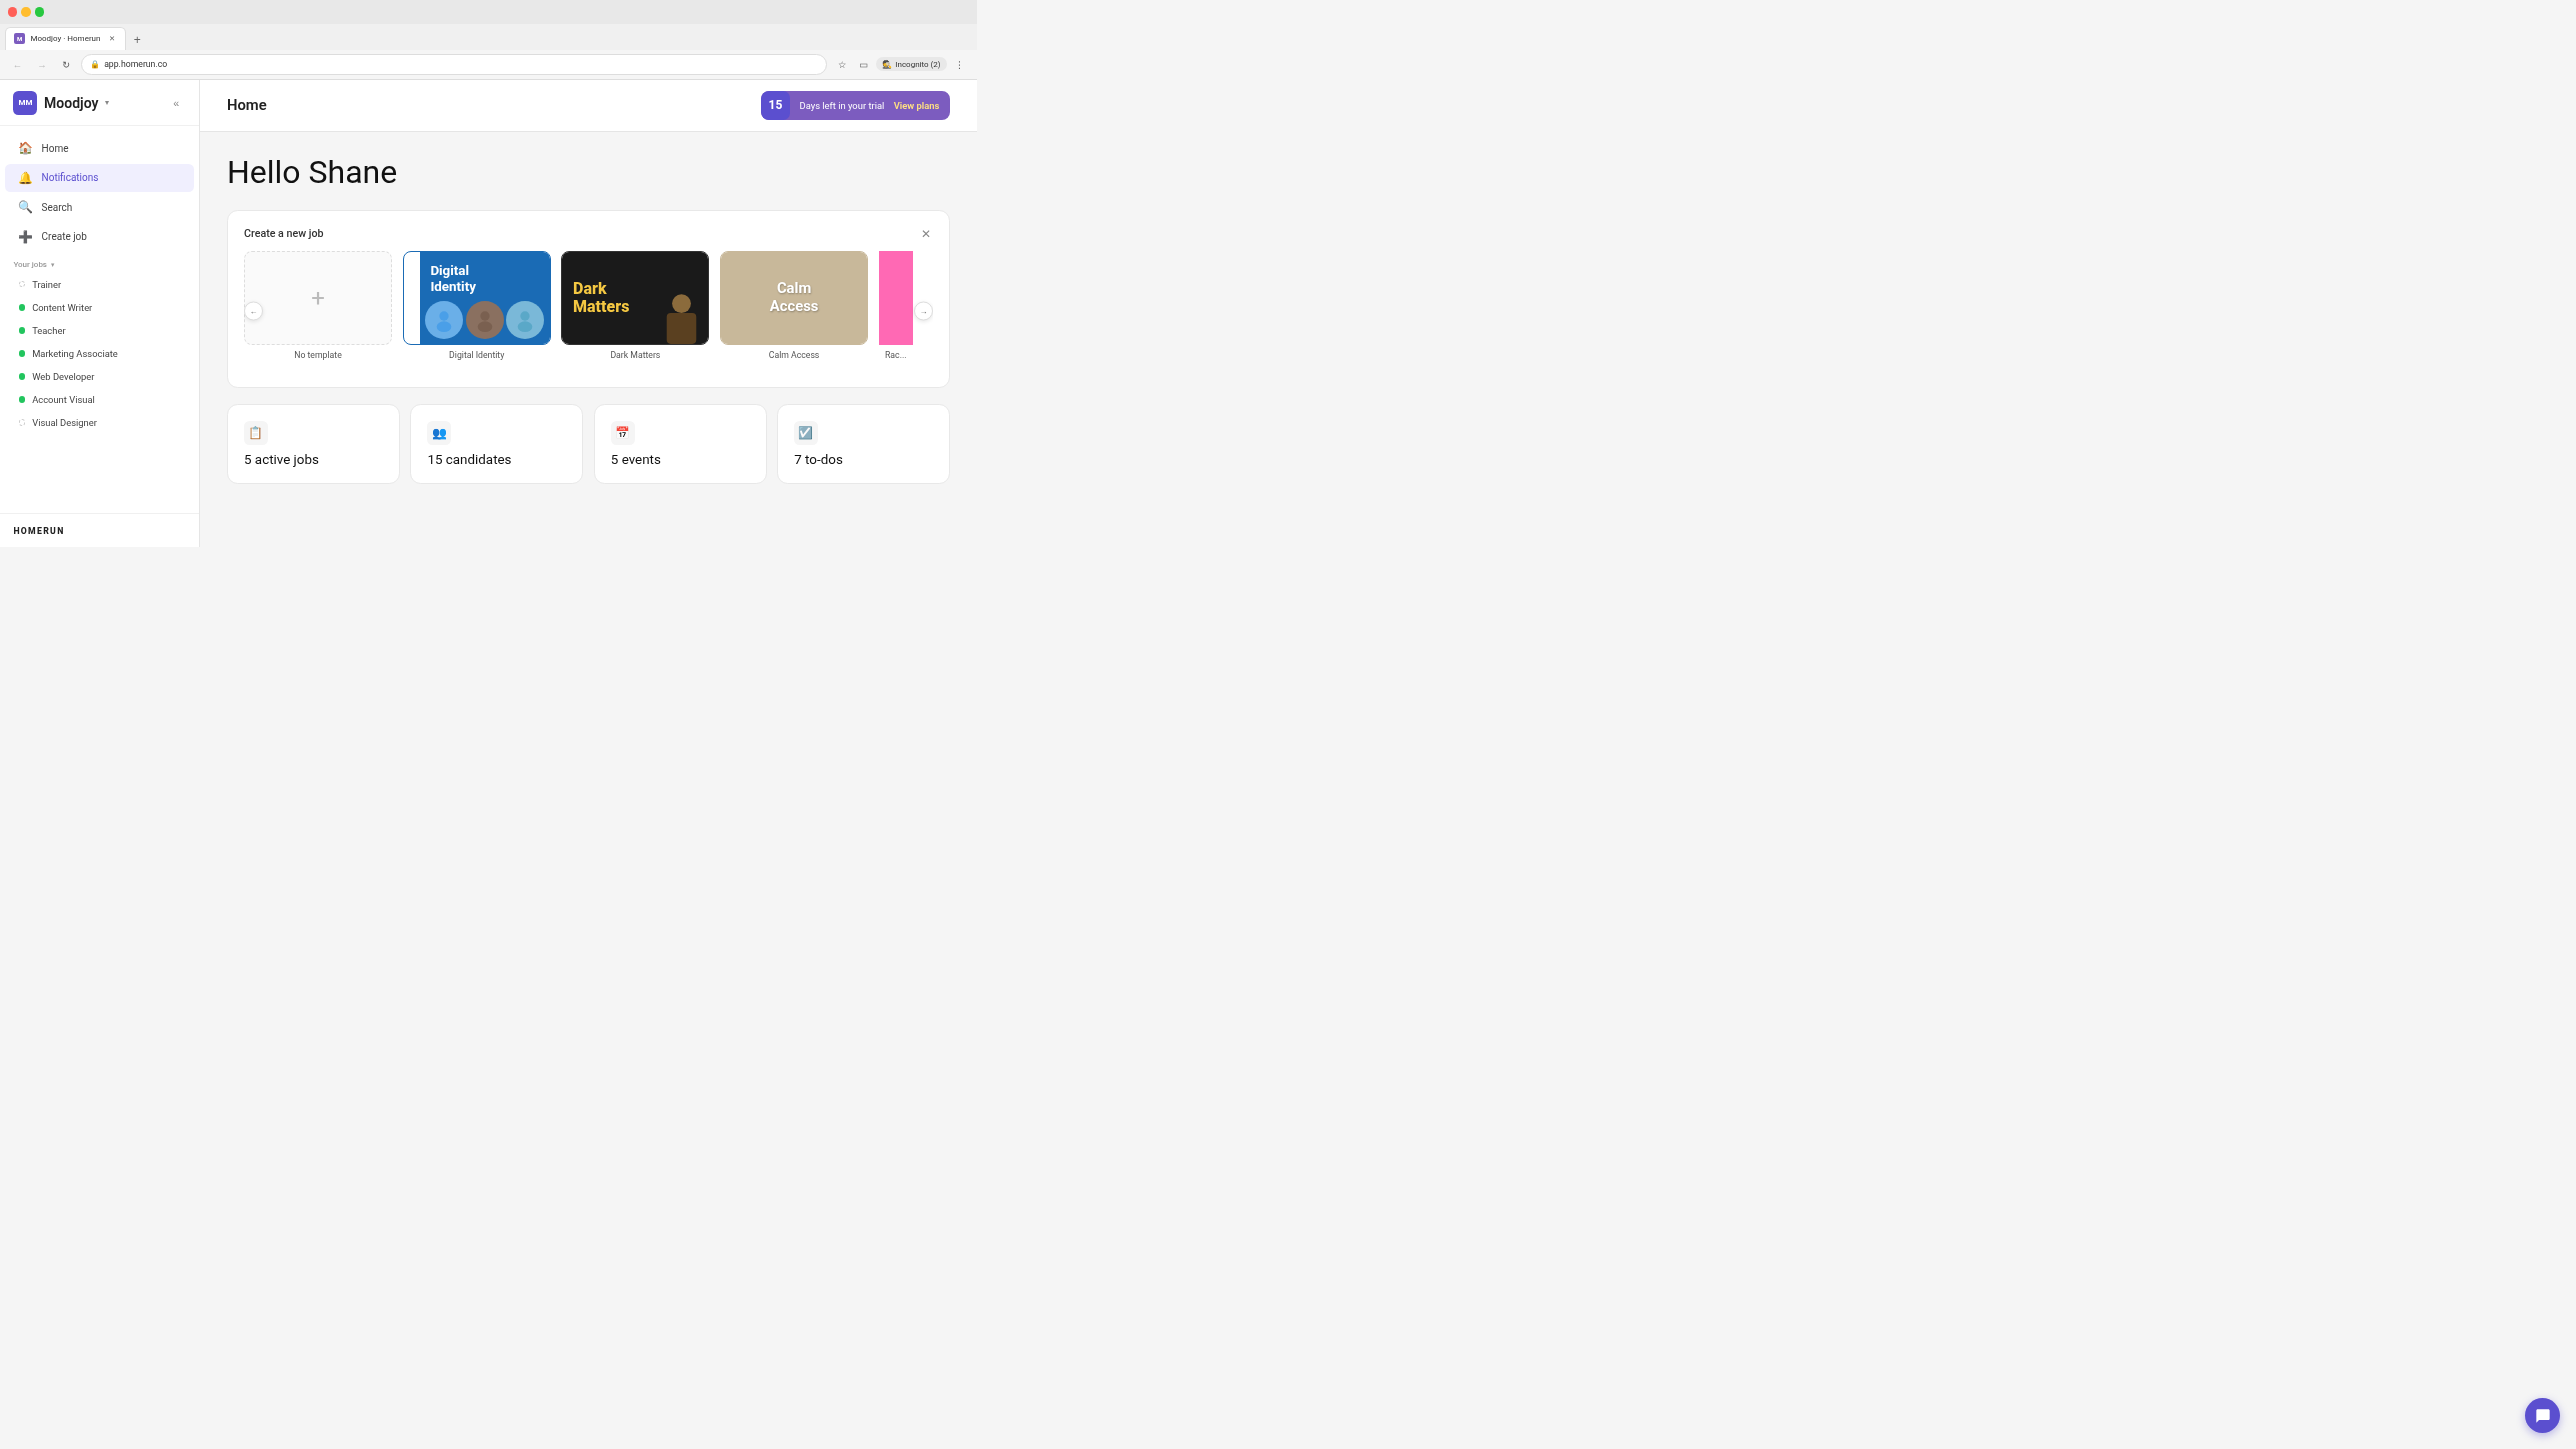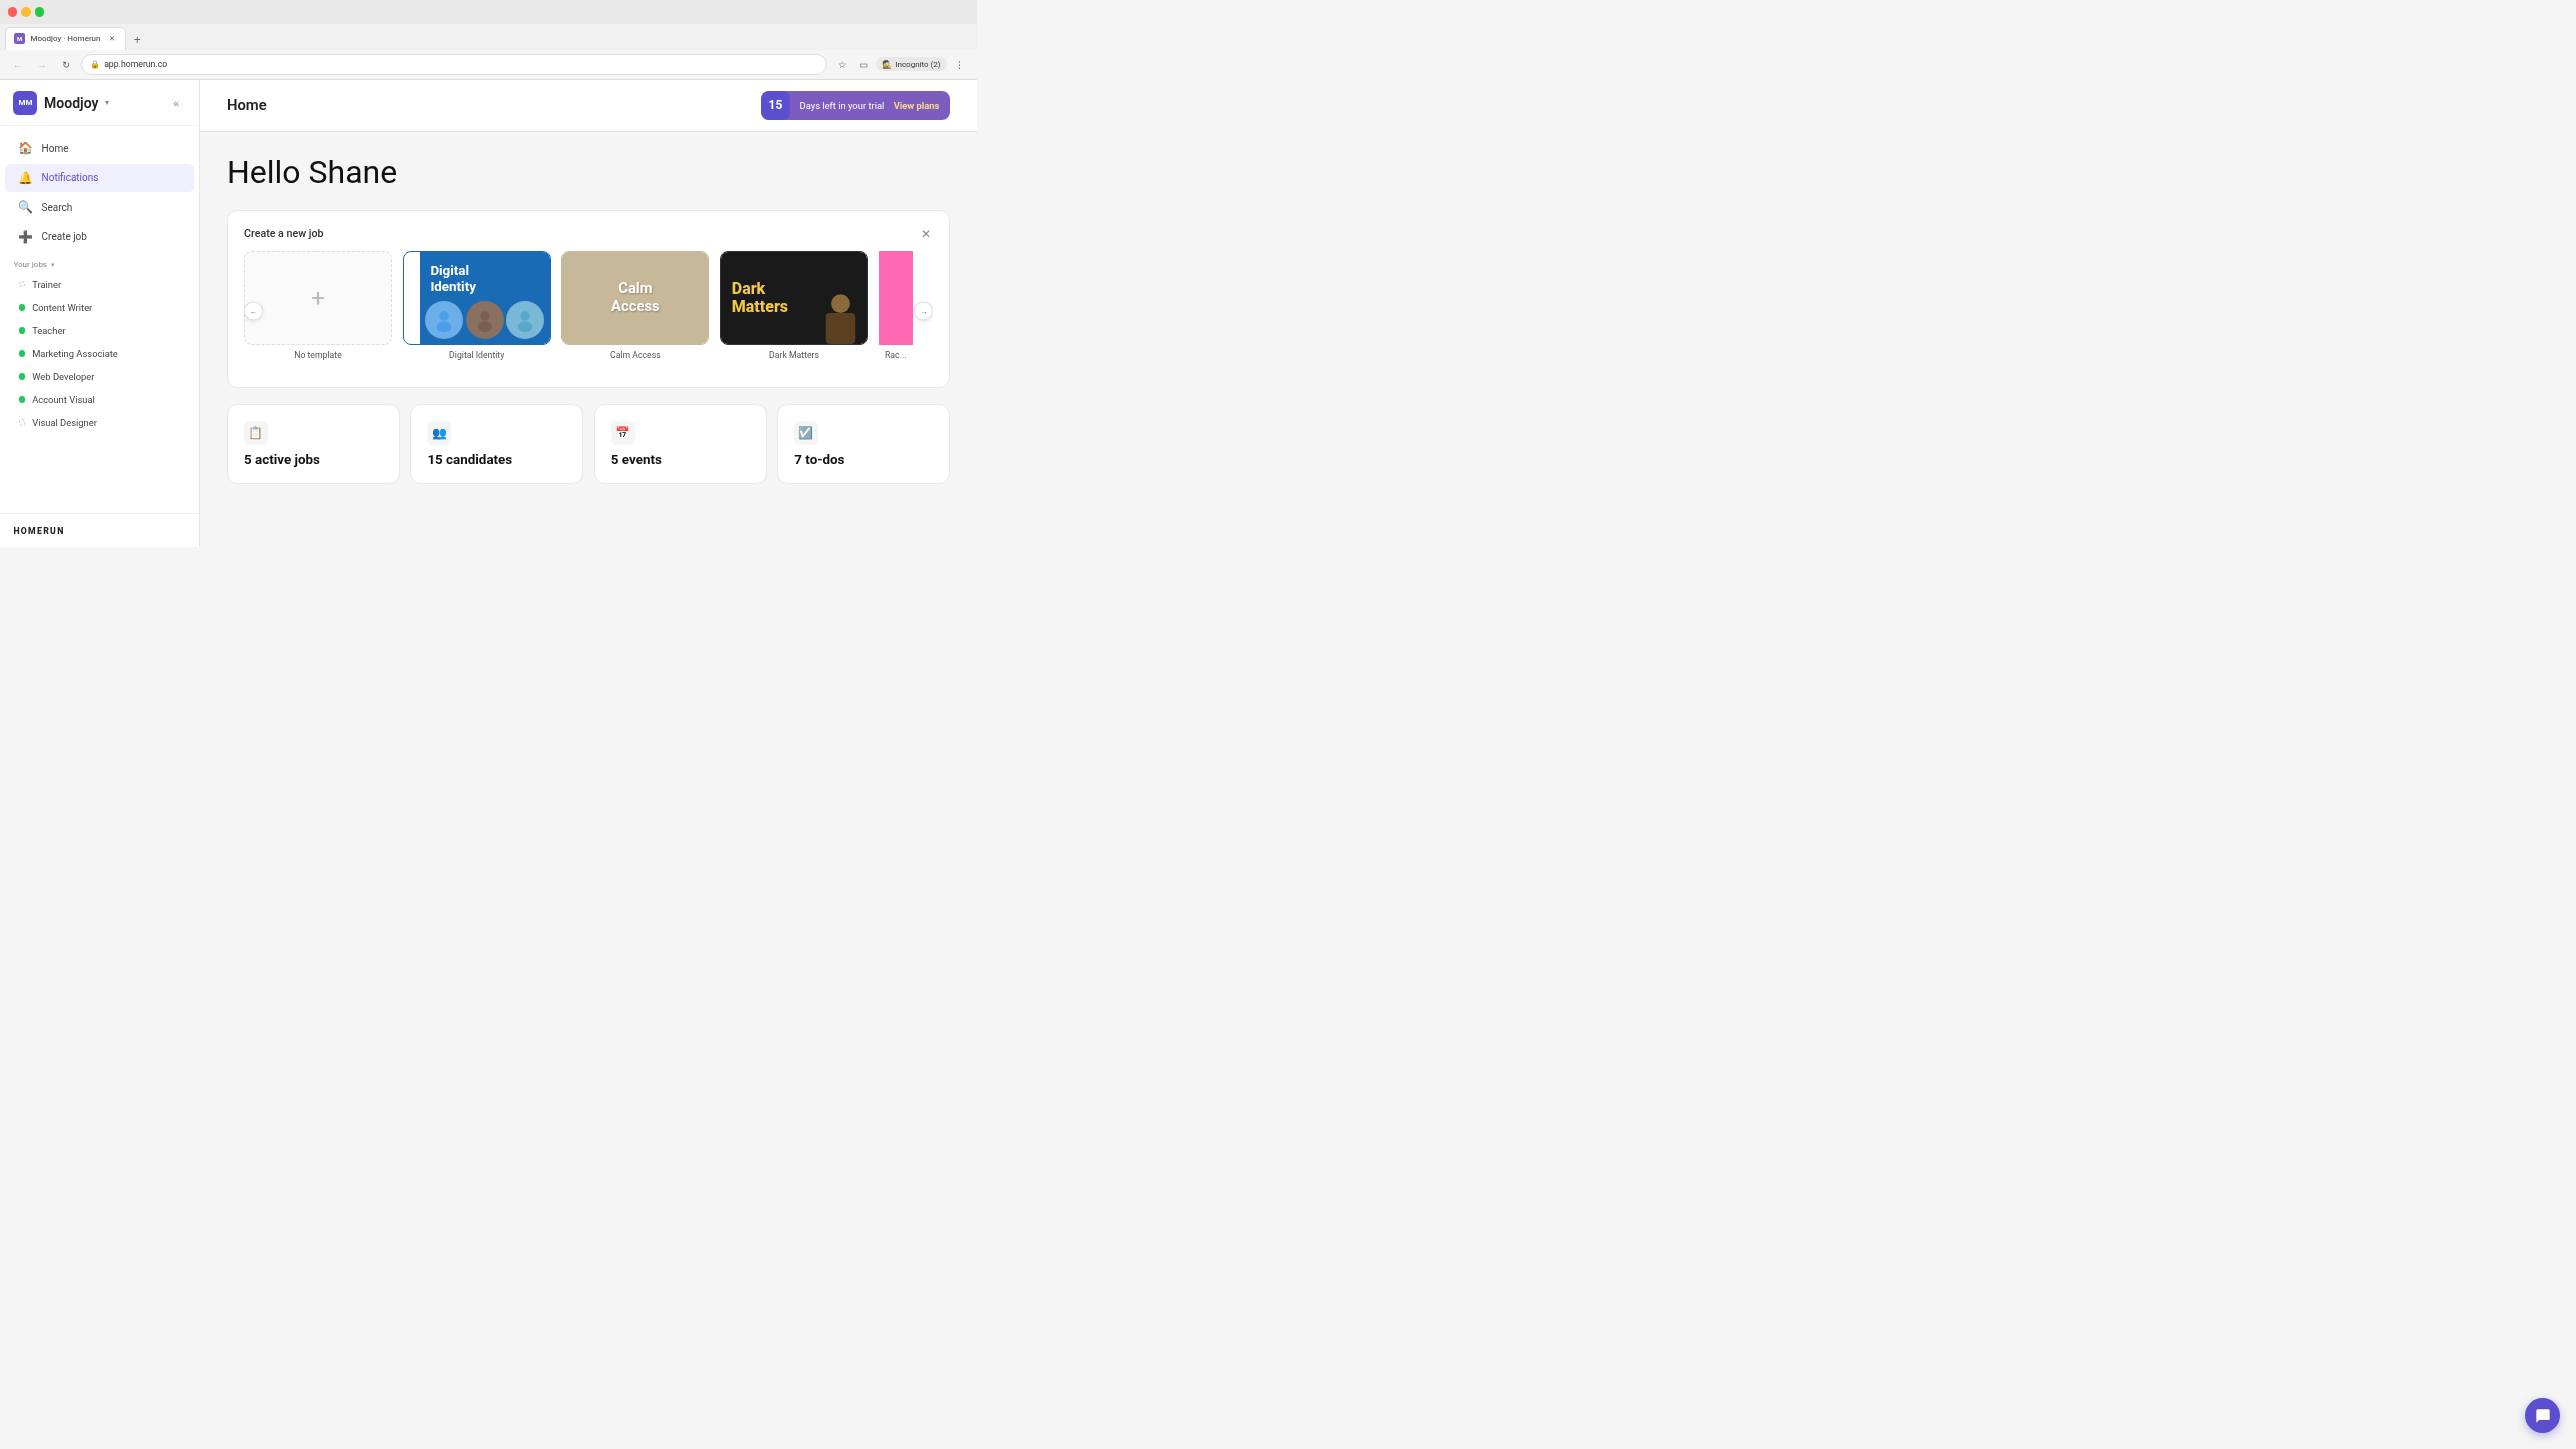--- a/index.html
+++ b/index.html
@@ -488,21 +488,21 @@
     }
     .stat-icon {
       width: 24px; height: 24px;
       background: #f5f5f5;
       border-radius: 5.4px;
       display: flex; align-items: center; justify-content: center;
       font-size: 12px;
     }
     .stat-value {
       font-size: 13.4px;
-      font-weight: 700;
+      font-weight: 400;
       color: #111;
     }
 
     
     .chat-btn {
       position: fixed;
       right: 16px;
       bottom: 16px;
       width: 35px; height: 35px;
       border-radius: 50%;
@@ -689,41 +689,41 @@
                           <ellipse cx="18" cy="28" rx="11" ry="8" fill="#5aa8c8"></ellipse>
                         </svg>
                     </div>
                   </div>
                 </div>
               </div>
               <span class="template-label">Digital Identity</span>
             </div>
 
             <div class="template-item">
-              <div class="template-card" style="border-color: #c8b89a;">
-                <div class="template-calm-access">
-                  <div class="ca-title">Calm<br>Access</div>
-                </div>
-              </div>
-              <span class="template-label">Calm Access</span>
-            </div>
-
-            <div class="template-item">
               <div class="template-card" style="border-color: #333;">
                 <div class="template-dark-matters">
                   <div class="dm-title">Dark<br>Matters</div>
                   <div style="position:absolute;right:5.4px;bottom:0;width:43px;height:54px;display:flex;align-items:flex-end;">
                     <svg width="43" height="54" viewBox="0 0 64 80">
                       <circle cx="32" cy="20" r="14" fill="#8B6B3C"></circle>
                       <rect x="10" y="34" width="44" height="46" rx="6" fill="#5a4020"></rect>
                     </svg>
                   </div>
                 </div>
               </div>
               <span class="template-label">Dark Matters</span>
+            </div>
+
+            <div class="template-item">
+              <div class="template-card" style="border-color: #c8b89a;">
+                <div class="template-calm-access">
+                  <div class="ca-title">Calm<br>Access</div>
+                </div>
+              </div>
+              <span class="template-label">Calm Access</span>
             </div>
 
             <div class="template-item" style="overflow:hidden;width:34px;">
               <div class="template-card" style="border-color: #ff69b4;width:148px;">
                 <div class="template-race"></div>
               </div>
               <span class="template-label">Rac...</span>
             </div>
           </div>
 

